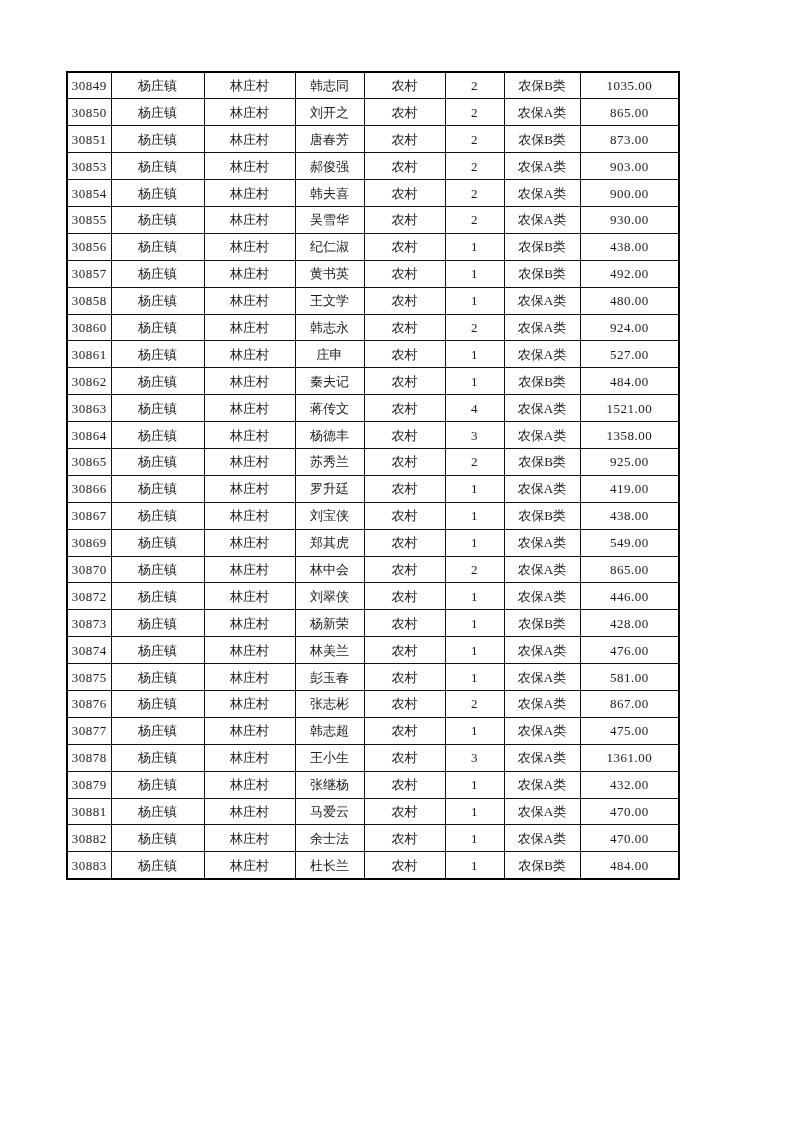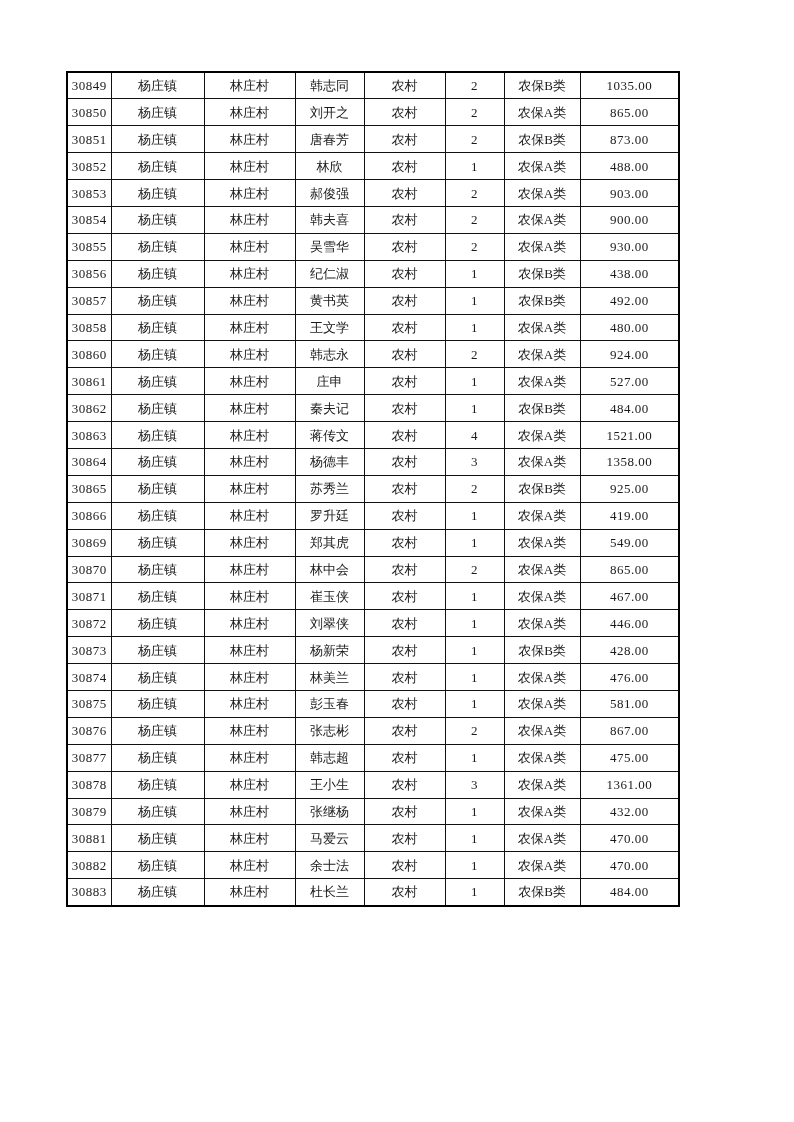--- a/index.html
+++ b/index.html
@@ -91,30 +91,20 @@
           <td class="cell-id">30851</td>
           <td class="cell-town">杨庄镇</td>
           <td class="cell-village">林庄村</td>
           <td class="cell-name">唐春芳</td>
           <td class="cell-residence">农村</td>
           <td class="cell-count">2</td>
           <td class="cell-category">农保B类</td>
           <td class="cell-amount">873.00</td>
         </tr>
         <tr>
-          <td class="cell-id">30852</td>
-          <td class="cell-town">杨庄镇</td>
-          <td class="cell-village">林庄村</td>
-          <td class="cell-name">林欣</td>
-          <td class="cell-residence">农村</td>
-          <td class="cell-count">1</td>
-          <td class="cell-category">农保A类</td>
-          <td class="cell-amount">488.00</td>
-        </tr>
-        <tr>
           <td class="cell-id">30853</td>
           <td class="cell-town">杨庄镇</td>
           <td class="cell-village">林庄村</td>
           <td class="cell-name">郝俊强</td>
           <td class="cell-residence">农村</td>
           <td class="cell-count">2</td>
           <td class="cell-category">农保A类</td>
           <td class="cell-amount">903.00</td>
         </tr>
         <tr>
@@ -231,48 +221,48 @@
           <td class="cell-id">30866</td>
           <td class="cell-town">杨庄镇</td>
           <td class="cell-village">林庄村</td>
           <td class="cell-name">罗升廷</td>
           <td class="cell-residence">农村</td>
           <td class="cell-count">1</td>
           <td class="cell-category">农保A类</td>
           <td class="cell-amount">419.00</td>
         </tr>
         <tr>
+          <td class="cell-id">30867</td>
+          <td class="cell-town">杨庄镇</td>
+          <td class="cell-village">林庄村</td>
+          <td class="cell-name">刘宝侠</td>
+          <td class="cell-residence">农村</td>
+          <td class="cell-count">1</td>
+          <td class="cell-category">农保B类</td>
+          <td class="cell-amount">438.00</td>
+        </tr>
+        <tr>
           <td class="cell-id">30869</td>
           <td class="cell-town">杨庄镇</td>
           <td class="cell-village">林庄村</td>
           <td class="cell-name">郑其虎</td>
           <td class="cell-residence">农村</td>
           <td class="cell-count">1</td>
           <td class="cell-category">农保A类</td>
           <td class="cell-amount">549.00</td>
         </tr>
         <tr>
           <td class="cell-id">30870</td>
           <td class="cell-town">杨庄镇</td>
           <td class="cell-village">林庄村</td>
           <td class="cell-name">林中会</td>
           <td class="cell-residence">农村</td>
           <td class="cell-count">2</td>
           <td class="cell-category">农保A类</td>
           <td class="cell-amount">865.00</td>
-        </tr>
-        <tr>
-          <td class="cell-id">30871</td>
-          <td class="cell-town">杨庄镇</td>
-          <td class="cell-village">林庄村</td>
-          <td class="cell-name">崔玉侠</td>
-          <td class="cell-residence">农村</td>
-          <td class="cell-count">1</td>
-          <td class="cell-category">农保A类</td>
-          <td class="cell-amount">467.00</td>
         </tr>
         <tr>
           <td class="cell-id">30872</td>
           <td class="cell-town">杨庄镇</td>
           <td class="cell-village">林庄村</td>
           <td class="cell-name">刘翠侠</td>
           <td class="cell-residence">农村</td>
           <td class="cell-count">1</td>
           <td class="cell-category">农保A类</td>
           <td class="cell-amount">446.00</td>

